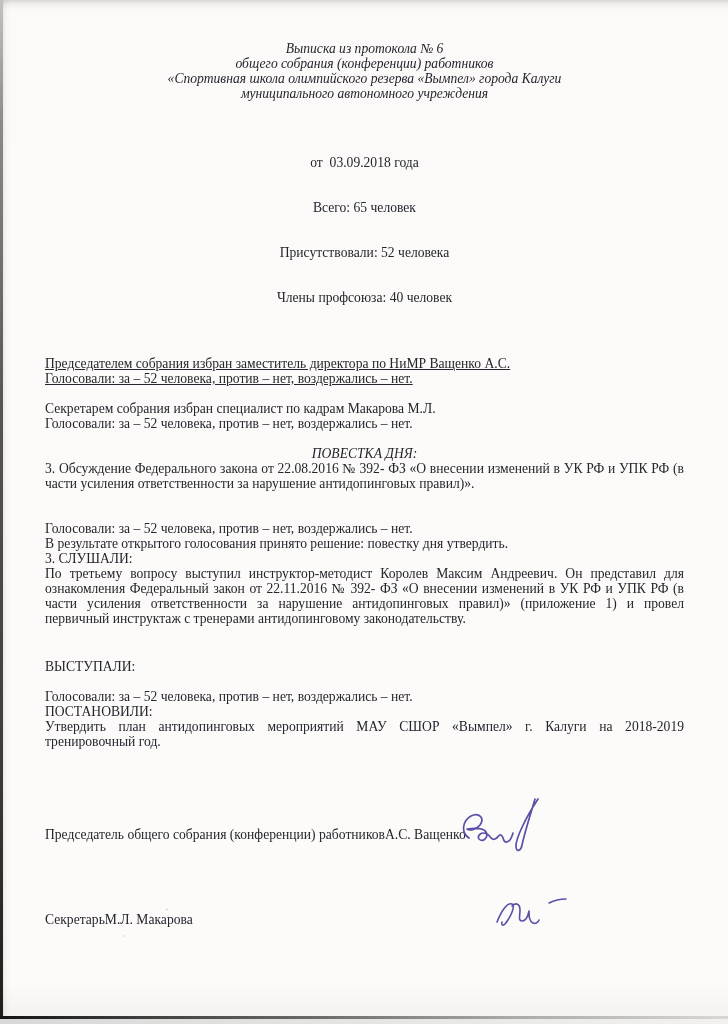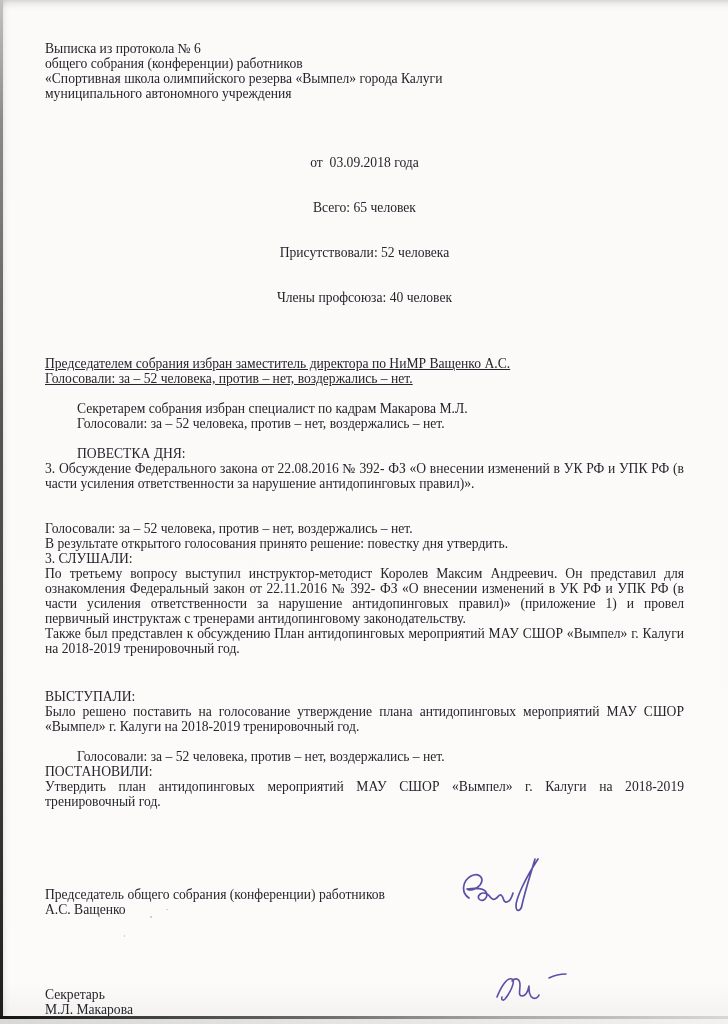--- a/index.html
+++ b/index.html
@@ -24,37 +24,36 @@
   .edge-bottom-strip {
     position: absolute; left: 0; right: 0; bottom: 0; height: 5px;
     background: linear-gradient(to right, #d8d8d6, #f2f1ef);
   }
   .content {
     position: absolute;
     left: 45px; right: 44px; top: 41px;
     font-size: 13.6px;
     line-height: 15px;
   }
-  .center { text-align: left; }
+  .center { text-align: center; font-style: italic; }
   .right  { text-align: center; white-space: pre-wrap; }
   .just   { text-align: justify; }
   .block  { margin: 0; }
   .mt-meta     { margin-top: 24px; }
   .mt-intro    { margin-top: 21px; text-decoration: underline; }
-  .mt-blank    { margin-top: 15px; margin-left: 32px; }
+  .mt-blank    { margin-top: 15px; }
   .mt-vote2    { margin-top: 30px; }
   .mt-section  { }
   .mt-section2 { margin-top: 33px; }
   .mt-sig1     { margin-top: 78px; }
   .mt-sig2     { margin-top: 70px; }
   .sig-row {
     position: relative;
     display: flex;
     align-items: baseline;
-    flex-direction: column;
   }
   .sig-ink { position: absolute; pointer-events: none; }
   .sig-ink-1 { left: 402px; top: -34px; }
   .sig-ink-2 { left: 446px; top: -24px; }
   .speck { position: absolute; background: rgba(90,90,95,0.35); border-radius: 50%; }
 </style>
 </head>
 <body>
 
 <div class="page">
@@ -90,26 +89,24 @@
     <div class="block just">3. Обсуждение Федерального закона от 22.08.2016 № 392- ФЗ «О внесении изменений в УК РФ и УПК РФ (в части усиления ответственности за нарушение антидопинговых правил)».</div>
 
     <div class="block mt-vote2">
       <div>Голосовали: за – 52 человека, против – нет, воздержались – нет.</div>
       <div>В результате открытого голосования принято решение: повестку дня утвердить.</div>
     </div>
 
     <div class="block mt-section">
       <div>3. СЛУШАЛИ:</div>
       <div class="just">По третьему вопросу выступил инструктор-методист Королев Максим Андреевич. Он представил для ознакомления Федеральный закон от 22.11.2016 № 392- ФЗ «О внесении изменений в УК РФ и УПК РФ (в части усиления ответственности за нарушение антидопинговых правил)» (приложение 1) и провел первичный инструктаж с тренерами антидопинговому законодательству.</div>
-      <div class="just">Также был представлен к обсуждению План антидопинговых мероприятий МАУ СШОР «Вымпел» г. Калуги на 2018-2019 тренировочный год.</div>
     </div>
 
     <div class="block mt-section2">
       <div>ВЫСТУПАЛИ:</div>
-      <div class="just">Было решено поставить на голосование утверждение плана антидопинговых мероприятий МАУ СШОР «Вымпел» г. Калуги на 2018-2019 тренировочный год.</div>
       <div class="mt-blank">Голосовали: за – 52 человека, против – нет, воздержались – нет.</div>
     </div>
 
     <div class="block mt-section">
       <div>ПОСТАНОВИЛИ:</div>
       <div class="just">Утвердить план антидопинговых мероприятий МАУ СШОР «Вымпел» г. Калуги на 2018-2019 тренировочный год.</div>
     </div>
 
     <div class="sig-row mt-sig1">
       <span>Председатель общего собрания (конференции) работников</span>

